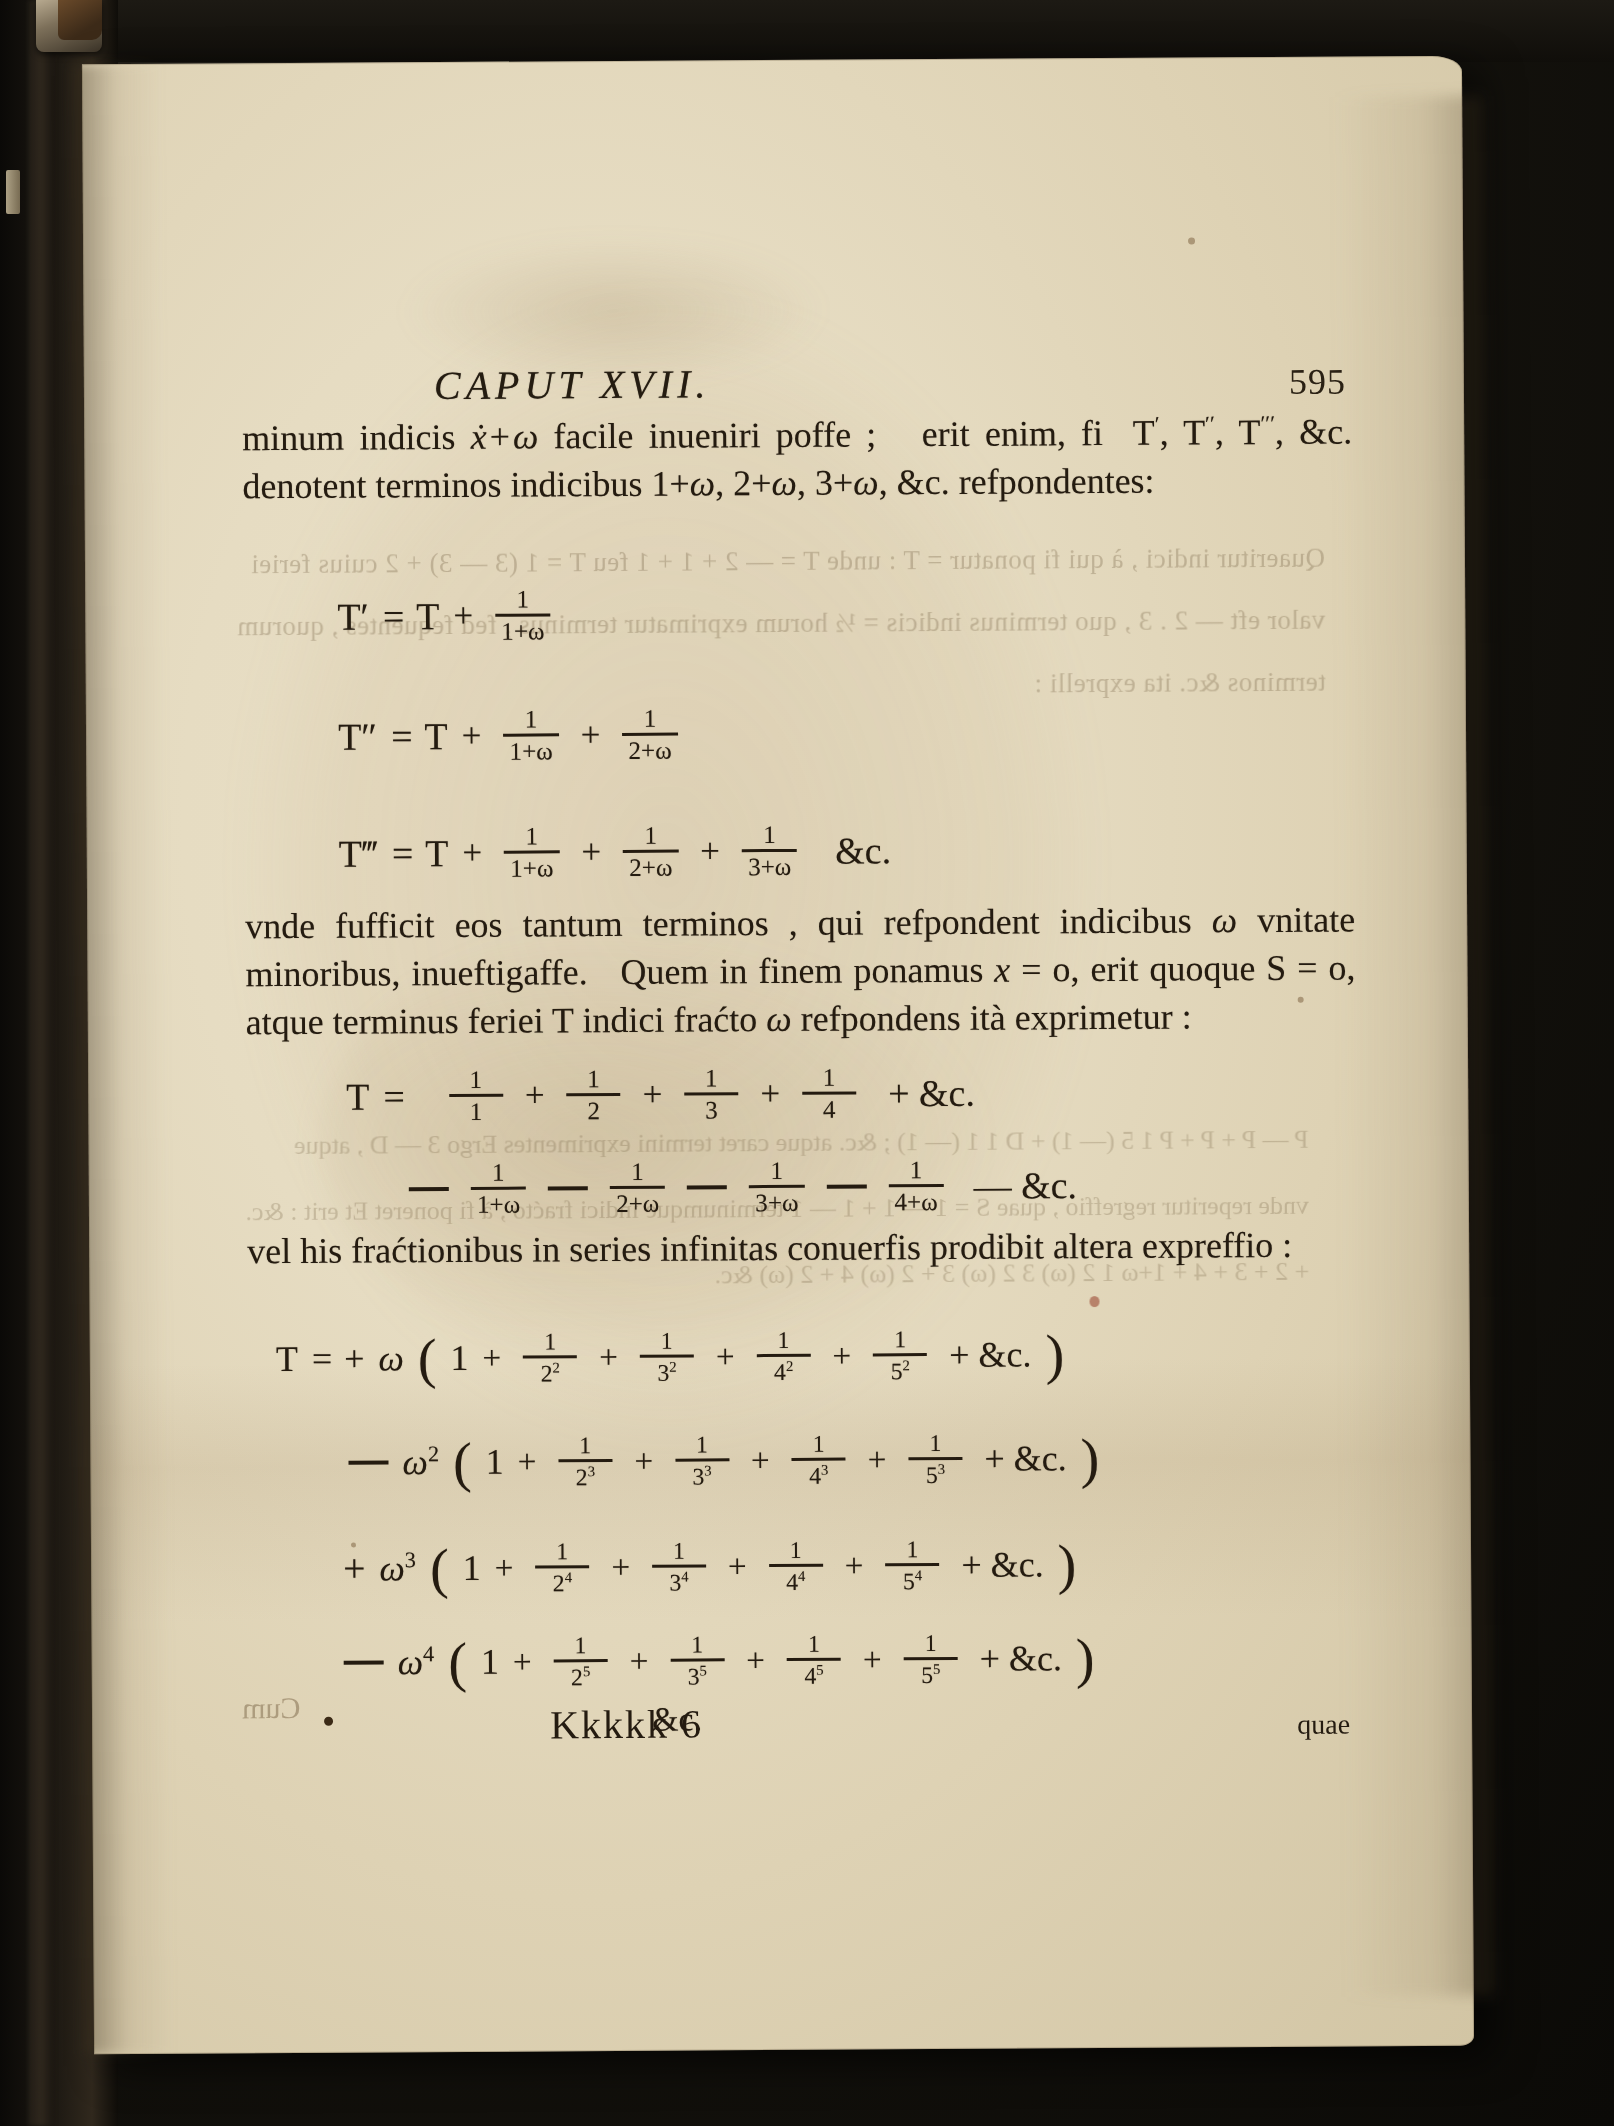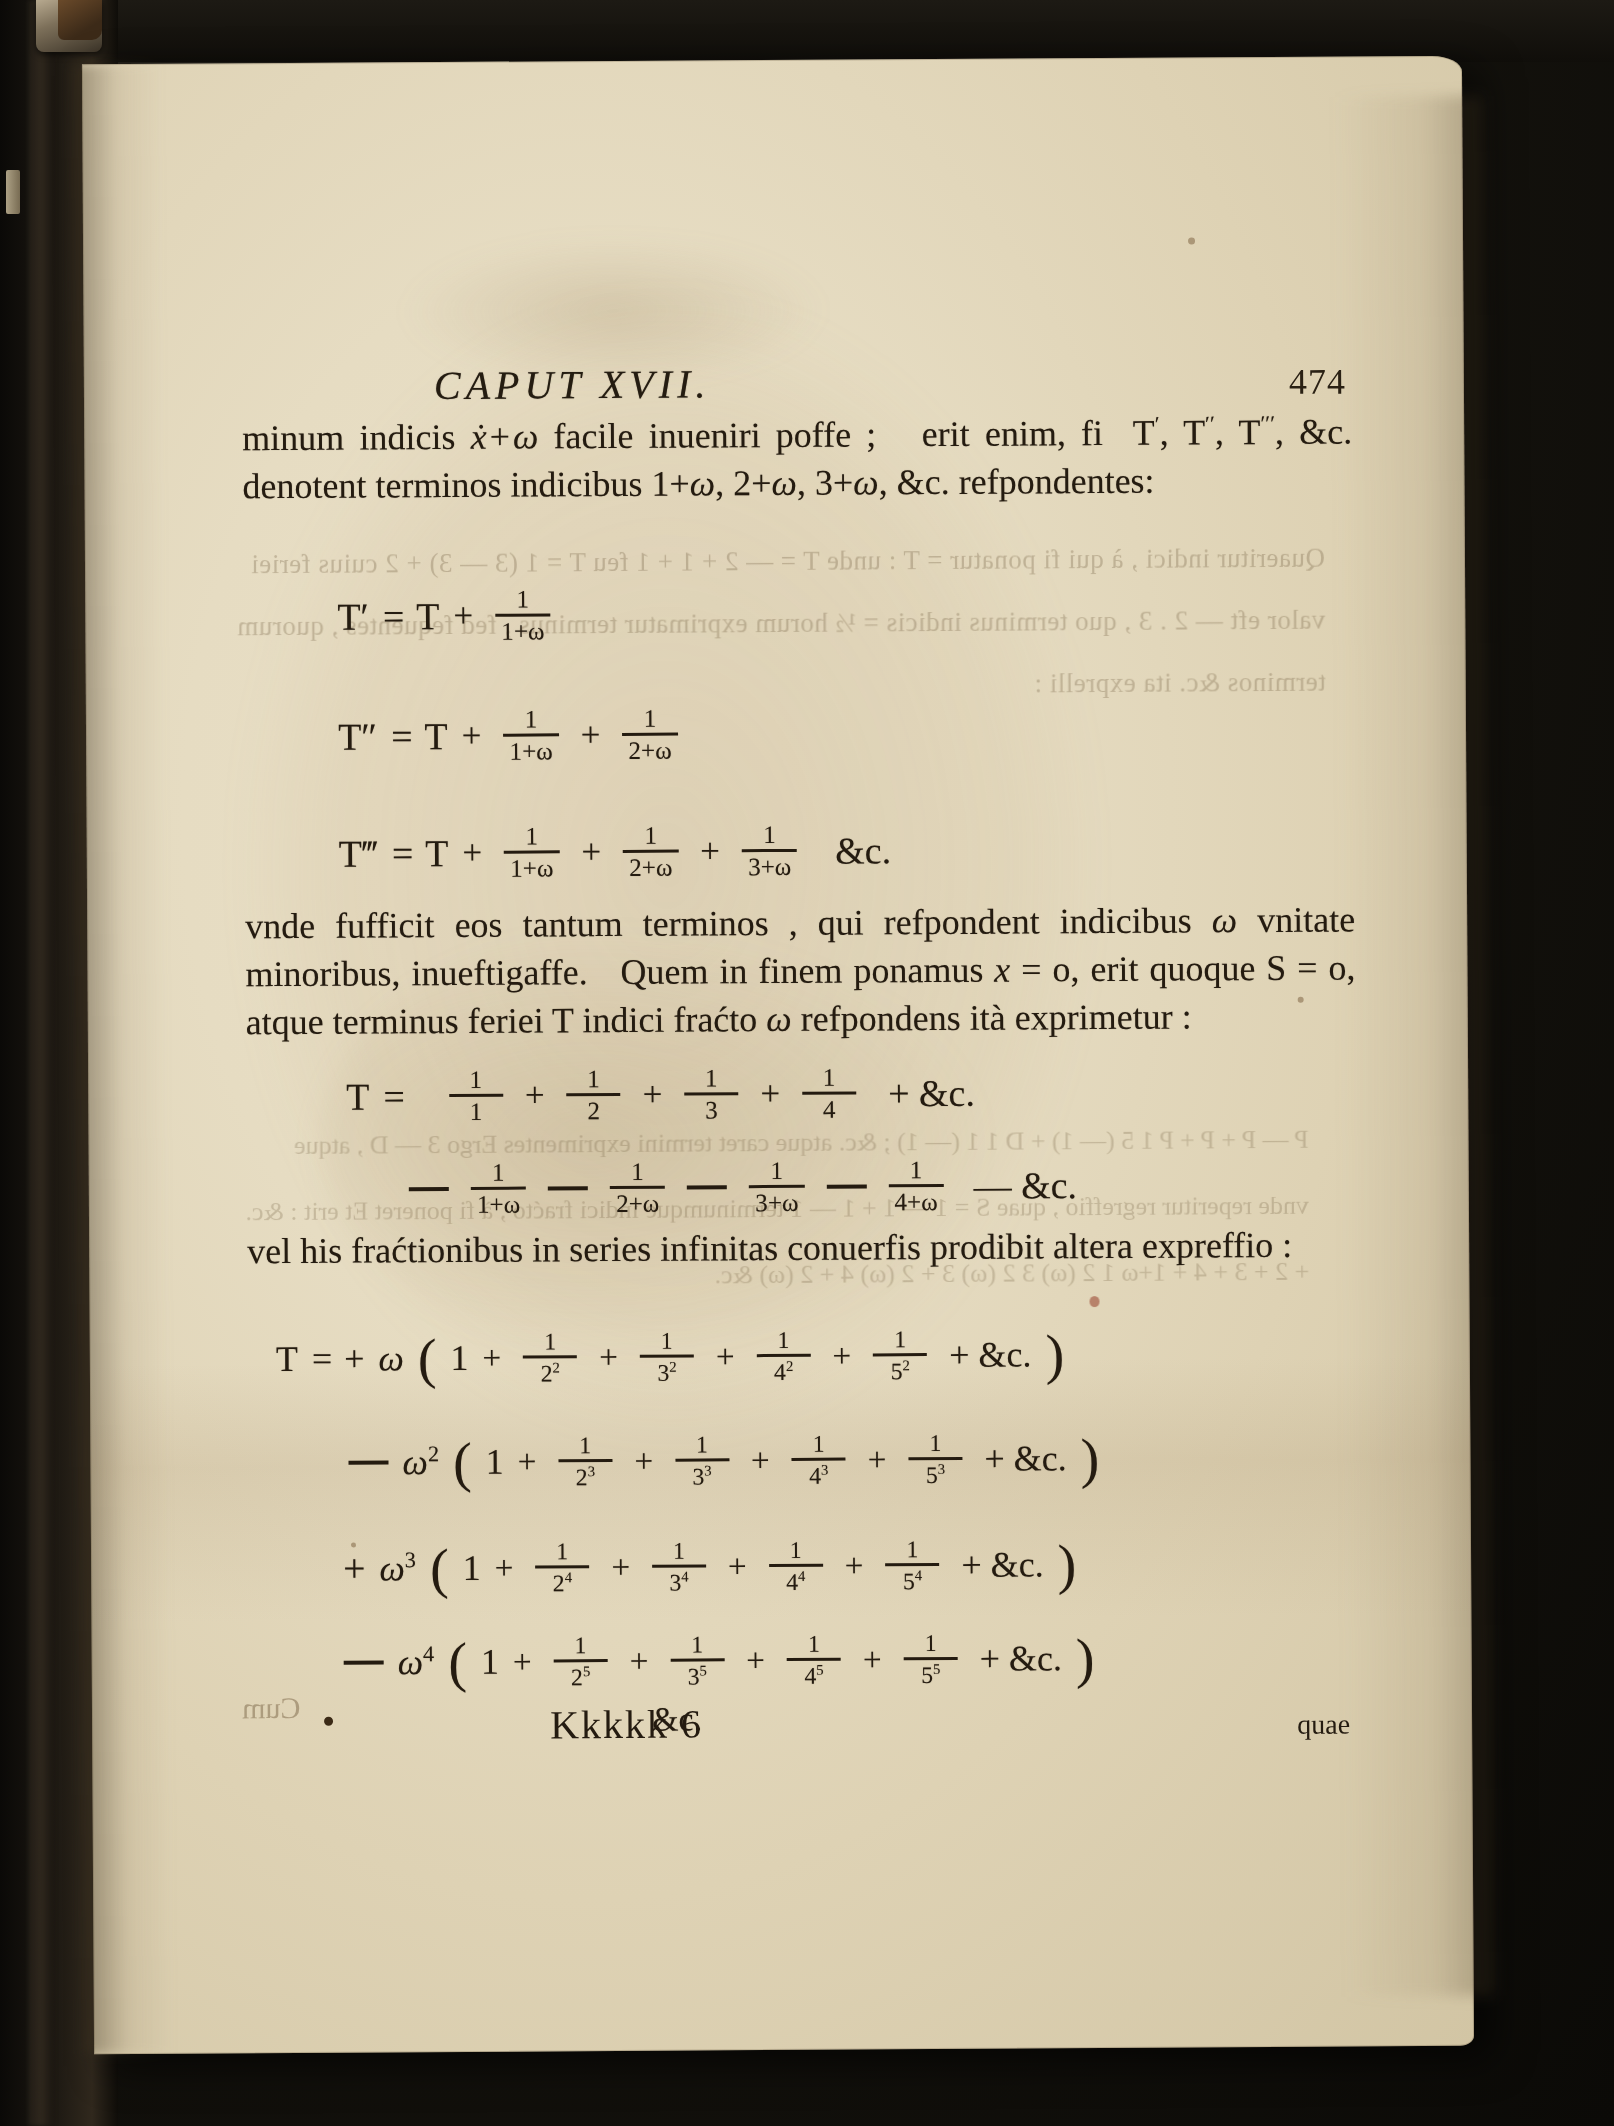--- a/index.html
+++ b/index.html
@@ -313,21 +313,21 @@
     <div class="fleck" style="left:260px; top:1480px; width:5px; height:5px;"></div>
     <div class="redfleck"></div>
 
     <div class="showthrough">Quaeritur indici , à qui fi ponatur = T : unde T = — 2 + 1 + 1 feu T = 1 (3 — 3) + 2 cuius feriei valor eft — 2 . 3 , quo terminus indicis = ½ horum exprimatur terminus , fed fequentes , quorum terminos &amp;c. ita exprelli :</div>
     <div class="showthrough2">P — P + P + P 1 5 (— 1) + D 1 1 (— 1) ; &amp;c. atque caret termini exprimentes Ergo 3 — D , atque vnde reperitur regreffio , quae S = 1 — 1 + 1 — 1 terminumque indici fraćto , à fi poneret Et erit : &amp;c. + 2 + 3 + 4 + 1+ω 1 2 (ω) 3 2 (ω) 3 + 2 (ω) 4 + 2 (ω) &amp;c.</div>
 
     <div class="content">
 
       <div class="header-row">
         <div class="running-head">CAPUT XVII.</div>
-        <div class="folio">474</div>
+        <div class="folio">595</div>
       </div>
 
       <div class="body-text" style="top:352px;">
         <p class="para2">minum indicis <span class="it">ẋ</span> + <span class="om">ω</span> facile inueniri poffe ;&nbsp;&nbsp; erit enim, fi&nbsp; T<span class="sup">′</span>, T<span class="sup">′′</span>, T<span class="sup">′′′</span>, &amp;c. denotent terminos indicibus 1+<span class="om">ω</span>, 2+<span class="om">ω</span>, 3+<span class="om">ω</span>, &amp;c. refpondentes:</p>
       </div>
 
       <div class="math-block" style="left:252px; top:525px;">
         <div class="eqrow">
           <span>T′</span>
           <span class="eq">=</span>

